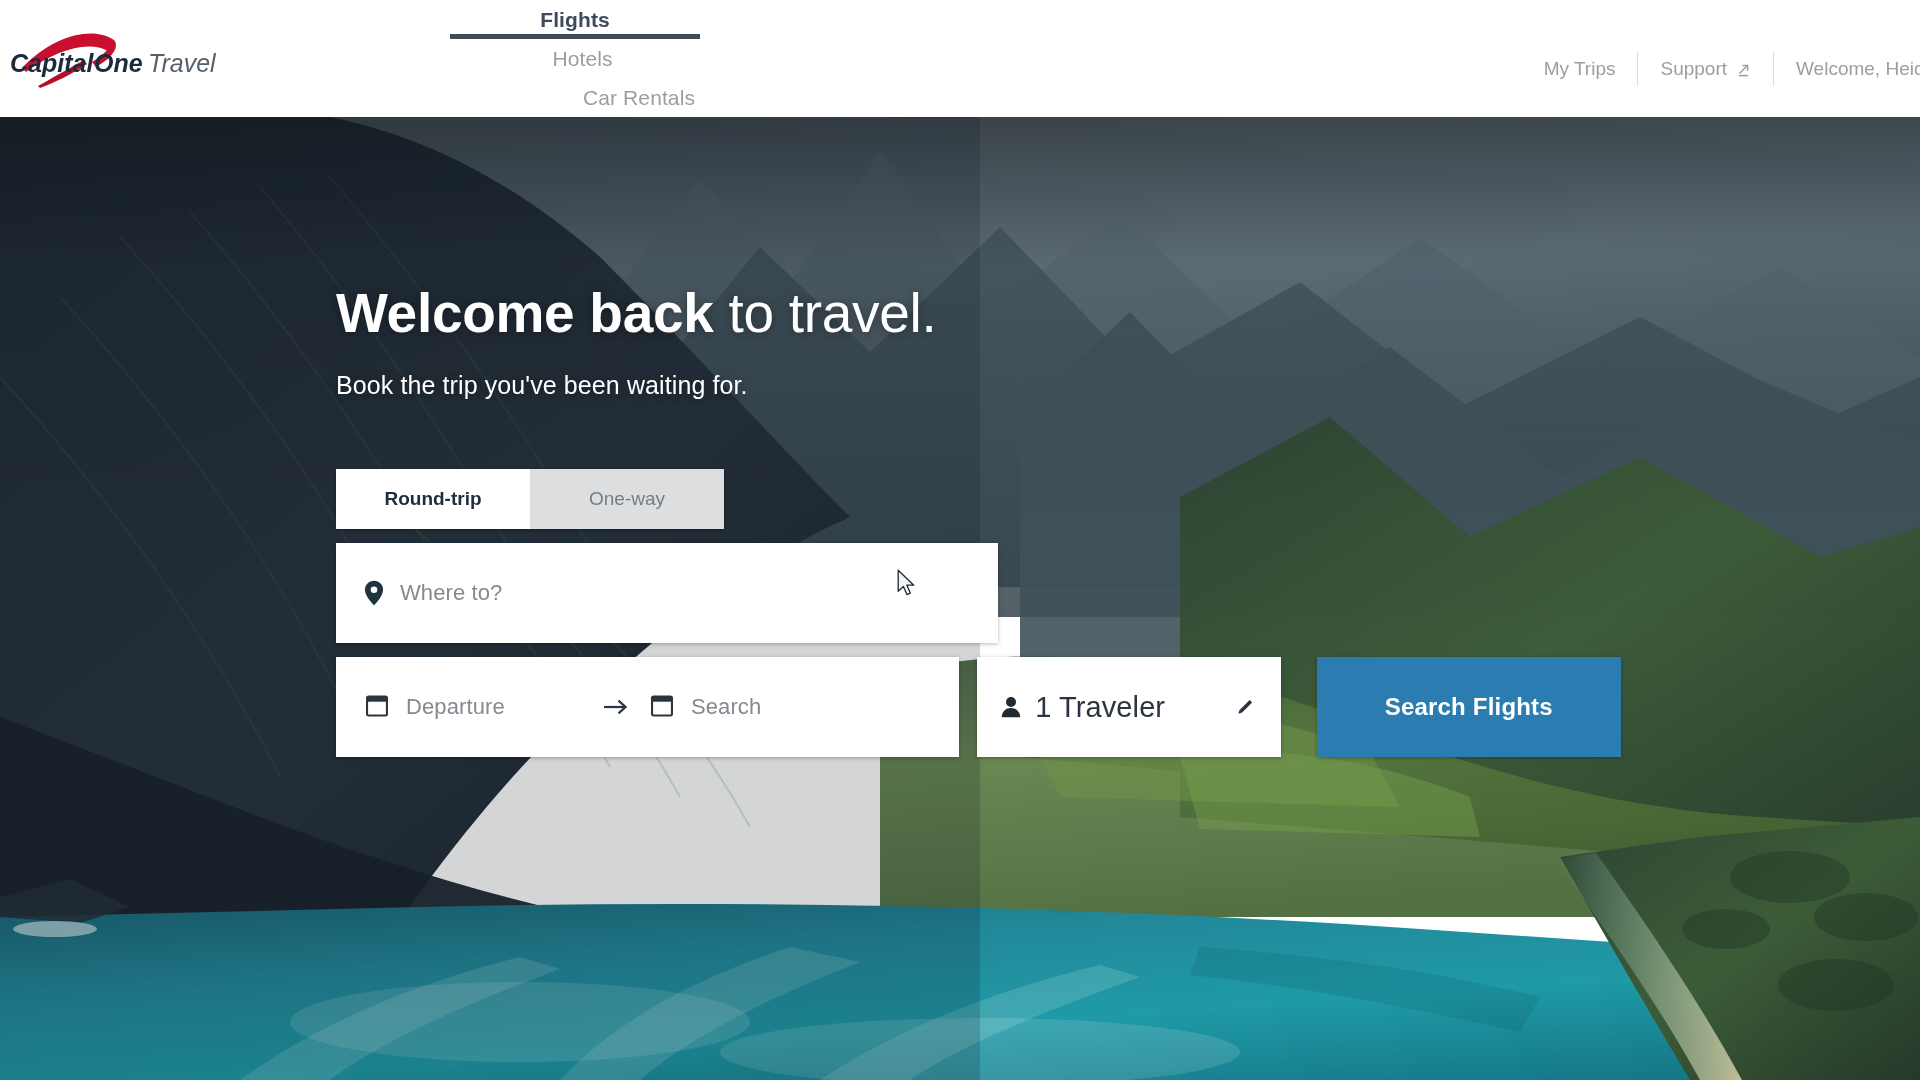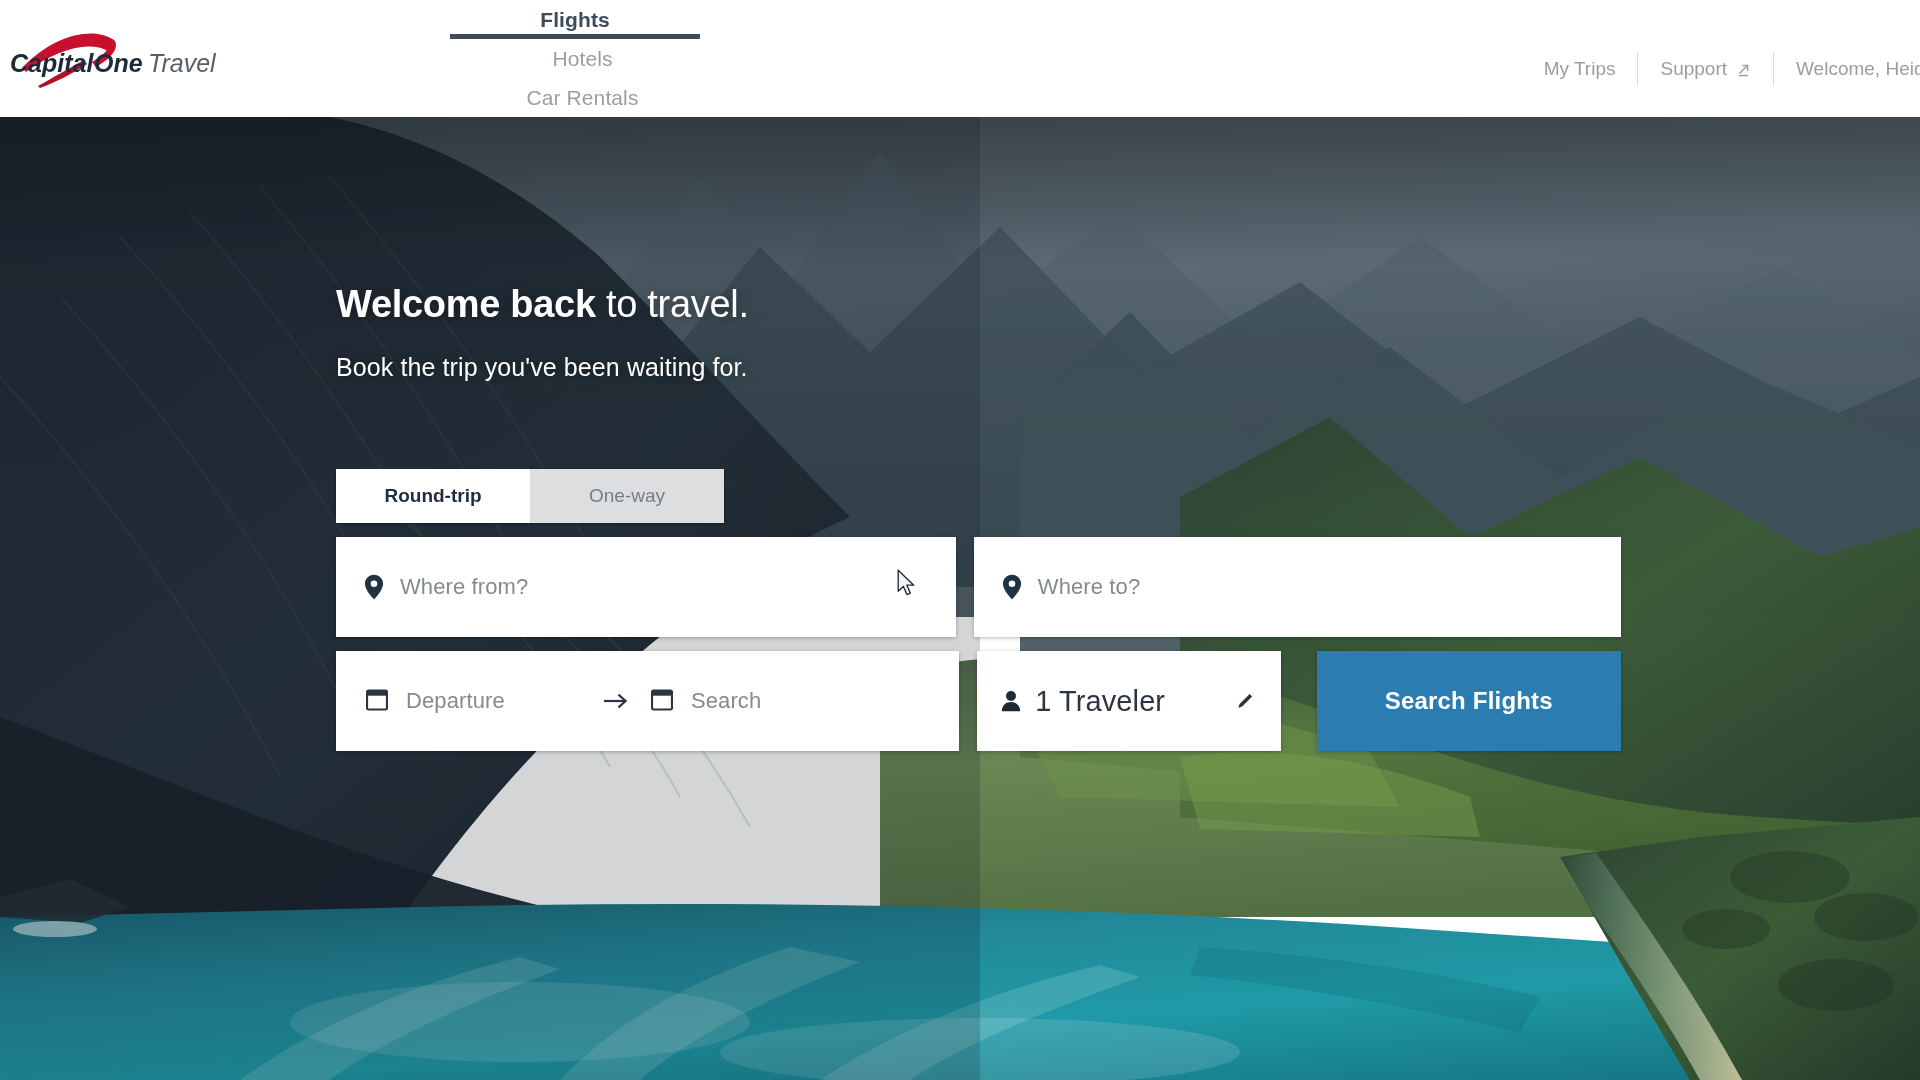--- a/index.html
+++ b/index.html
@@ -35,21 +35,21 @@
     display:flex; align-items:center; justify-content:center;
     padding:0 20px;
     font-size:21px;
     color:#9a9ea3;
     letter-spacing:.1px;
     cursor:pointer;
     white-space:nowrap;
   }
   .nav-item.first { width:250px; }
   .nav-item.mid   { width:265px; }
-  .nav-item.last  { width:265px; }
+  .nav-item.last  { width:265px;justify-content:flex-end; }
   .nav-item.active {
     color:#3d4b5c;
     font-weight:bold;
   }
   .nav-item.active::after {
     content:"";
     position:absolute;
     left:0; right:0; bottom:0;
     height:5px;
     background:#404b59;
@@ -94,21 +94,21 @@
 
   .hero-bg { position:absolute; inset:0; }
 
   
   .hero-content {
     position:absolute;
     left:336px; top:168px;
     z-index:10;
   }
   .hero-title {
-    font-size:38px;
+    font-size:55px;
     color:#ffffff;
     line-height:1.05;
     letter-spacing:-.3px;
     text-shadow:0 1px 10px rgba(0,0,0,.35);
     white-space:nowrap;
   }
   .hero-title .b { font-weight:bold; }
   .hero-title .l { font-weight:300; }
   .hero-sub {
     margin-top:28px;
@@ -123,21 +123,21 @@
   
   .search-widget {
     position:absolute;
     left:336px; top:352px;
     width:1285px;
     z-index:10;
   }
 
   .trip-toggle {
     display:flex;
-    width:388px; height:54px;
+    width:388px; height:60px;
     box-shadow:0 1px 3px rgba(0,0,0,.3);
   }
   .trip-opt {
     flex:1;
     display:flex; align-items:center; justify-content:center;
     font-size:19px;
     cursor:pointer;
     user-select:none;
   }
   .trip-opt.active {
@@ -413,29 +413,20 @@
       <div class="trip-opt active">
         <span>Round-trip</span>
       </div>
       <div class="trip-opt inactive">
         <span>One-way</span>
       </div>
     </div>
 
     <div class="row-fields">
 
-      <div class="field-card field-where-from">
-        <span class="icon-pin">
-          <svg width="20" height="26" viewBox="0 0 20 26">
-            <path d="M10 0.8 C 4.9 0.8 0.9 4.8 0.9 9.8 C 0.9 16.6 10 25.4 10 25.4 C 10 25.4 19.1 16.6 19.1 9.8 C 19.1 4.8 15.1 0.8 10 0.8 Z" fill="#1f3440"></path>
-            <circle cx="10" cy="9.7" r="3.3" fill="#ffffff"></circle>
-          </svg>
-        </span>
-        <span class="placeholder">Where from?</span>
-      </div>
 
       <div class="field-card field-where-to">
         <span class="icon-pin">
           <svg width="20" height="26" viewBox="0 0 20 26">
             <path d="M10 0.8 C 4.9 0.8 0.9 4.8 0.9 9.8 C 0.9 16.6 10 25.4 10 25.4 C 10 25.4 19.1 16.6 19.1 9.8 C 19.1 4.8 15.1 0.8 10 0.8 Z" fill="#1f3440"></path>
             <circle cx="10" cy="9.7" r="3.3" fill="#ffffff"></circle>
           </svg>
         </span>
         <span class="placeholder">Where to?</span>
       </div>

